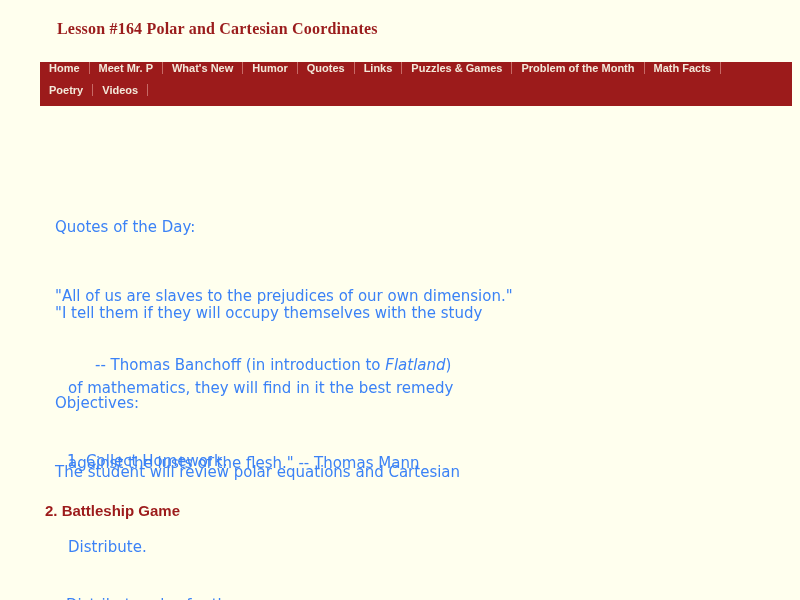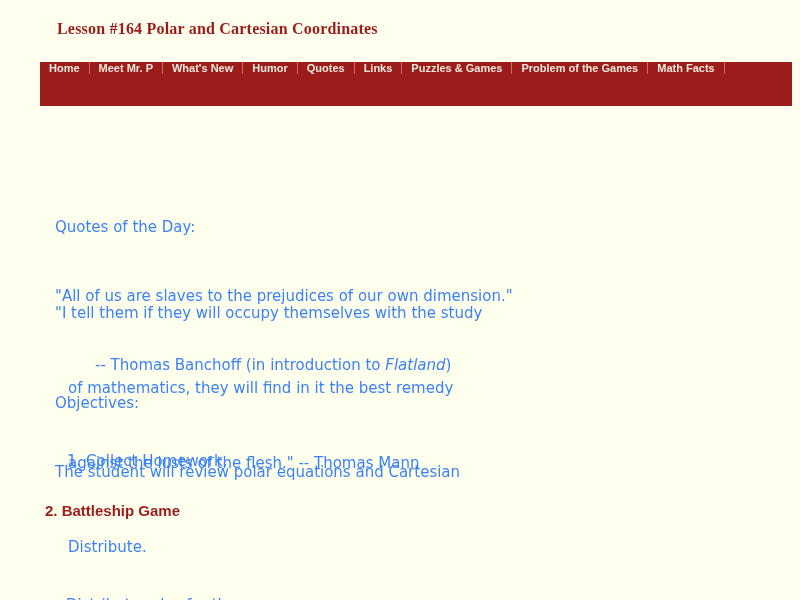--- a/index.html
+++ b/index.html
@@ -79,22 +79,26 @@
 
 <div class="navbar">
   <div class="nav-row">
     <div class="nav-item">Home</div>
     <div class="nav-item">Meet Mr. P</div>
     <div class="nav-item">What's New</div>
     <div class="nav-item">Humor</div>
     <div class="nav-item">Quotes</div>
     <div class="nav-item">Links</div>
     <div class="nav-item">Puzzles &amp; Games</div>
-    <div class="nav-item">Problem of the Games</div>
+    <div class="nav-item">Problem of the Month</div>
     <div class="nav-item">Math Facts</div>
+  </div>
+  <div class="nav-row">
+    <div class="nav-item">Poetry</div>
+    <div class="nav-item">Videos</div>
   </div>
 </div>
 
 <div class="text-block" style="left:55px; top:170px;">
   <div>Quotes of the Day:</div>
   <div>"All of us are slaves to the prejudices of our own dimension."</div>
   <div class="indent-attr"><span>-- Thomas Banchoff (in introduction to </span><span class="italic">Flatland</span><span>)</span></div>
 </div>
 
 <div class="text-block" style="left:55px; top:256px;">

